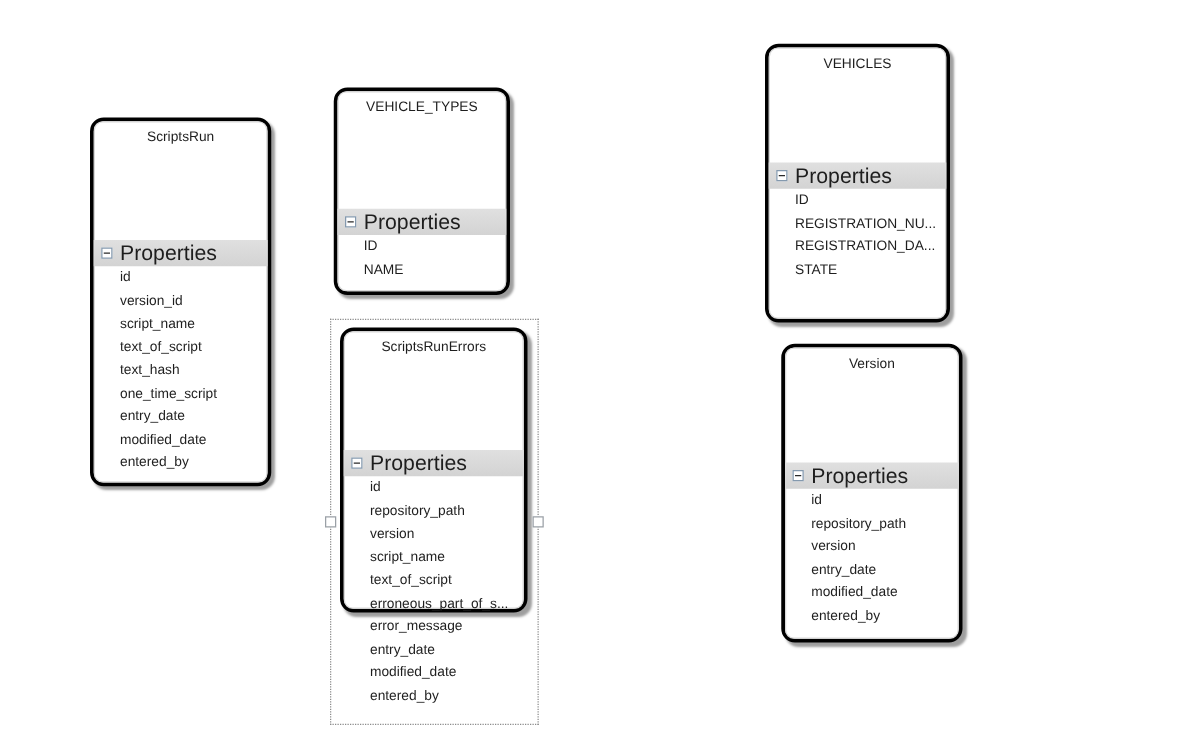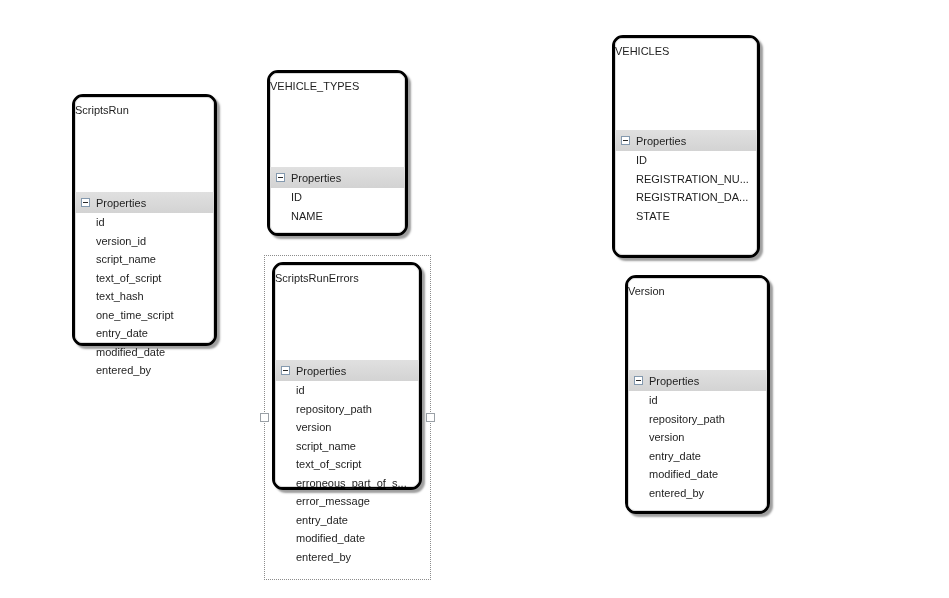--- a/index.html
+++ b/index.html
@@ -28,35 +28,36 @@
     position: absolute;
     left: 0; top: 0; right: 0; bottom: 0;
     border: 1px solid #d9d9d9;
     border-radius: 7px;
     pointer-events: none;
   }
   .etitle {
     position: absolute;
     left: 0; right: 0; top: 0;
     padding-top: 7px;
+    text-align: center;
     font-size: 11px;
     color: #1e1e1e;
     white-space: nowrap;
     overflow: hidden;
   }
   .eheader {
     position: absolute;
     left: 0; right: 0;
     height: 21px;
     background: linear-gradient(#e0e0e0, #d3d3d3);
     display: flex;
     align-items: center;
     padding-left: 6px;
     box-sizing: border-box;
-    font-size: 11px;
+    font-size: 17px;
     color: #1e1e1e;
   }
   .collapse {
     display: inline-block;
     width: 9px; height: 9px;
     box-sizing: border-box;
     background: #ffffff;
     border: 1px solid #8499ae;
     position: relative;
     margin-right: 6px;
@@ -73,21 +74,21 @@
     height: 18.5px;
     line-height: 18.5px;
     padding-left: 21px;
     font-size: 11px;
     color: #1e1e1e;
     white-space: nowrap;
     overflow: hidden;
   }
 
   
-  .e0 { left: 72px;  top: 94px;  width: 145px; height: 252px; }
+  .e0 { left: 72px;  top: 94px;  width: 145px; height: 295px; }
   .e0 .eheader { top: 95px; }  .e0 .elist { top: 116px; }
   .e1 { left: 267px; top: 70px;  width: 141px; height: 166px; padding-left: 48px; }
   .e1 .eheader { top: 94px; }  .e1 .elist { top: 115px; }
   .e2 { left: 612px; top: 35px;  width: 148px; height: 223px; }
   .e2 .eheader { top: 92px; }  .e2 .elist { top: 113px; }
   .e3 { left: 272px; top: 262px; width: 150px; height: 228px; }
   .e3 .eheader { top: 95px; }  .e3 .elist { top: 116px; }
   .e4 { left: 625px; top: 275px; width: 145px; height: 239px; }
   .e4 .eheader { top: 92px; }  .e4 .elist { top: 113px; }
 

